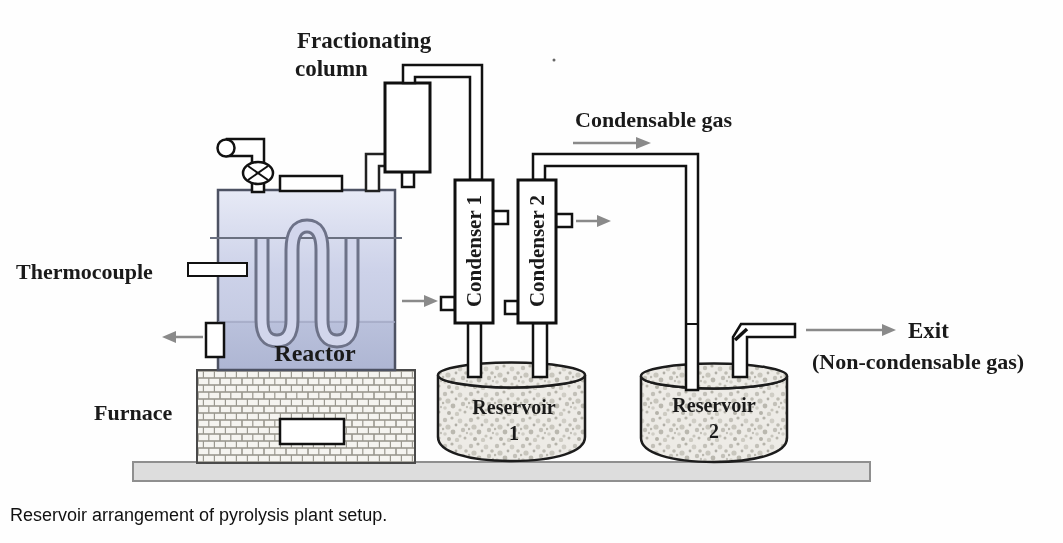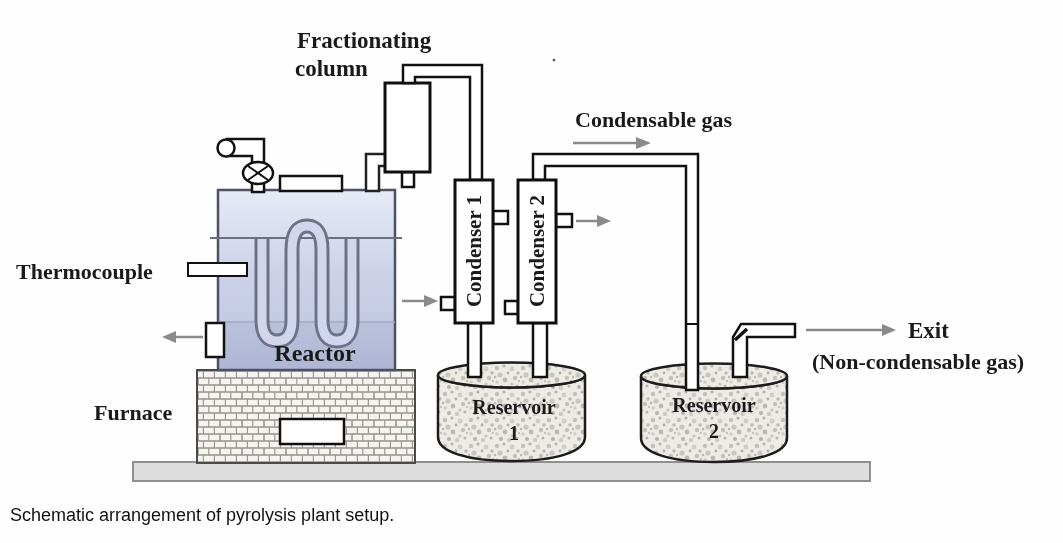--- a/index.html
+++ b/index.html
@@ -137,14 +137,14 @@
   <text x="295" y="76" font-size="23">column</text>
   <text x="575" y="127" font-size="22">Condensable gas</text>
   <text x="16" y="279" font-size="22">Thermocouple</text>
   <text x="94" y="420" font-size="22">Furnace</text>
   <text x="908" y="338" font-size="23">Exit</text>
   <text x="812" y="369" font-size="22">(Non-condensable gas)</text>
 
   <circle cx="554" cy="60" r="1.5" fill="#666"></circle>
 </svg>
 
-<div class="caption">Schematic arrangement of pyrolysis plant setup.</div>
+<div class="caption">Reservoir arrangement of pyrolysis plant setup.</div>
 </div>
 
 </body></html>

